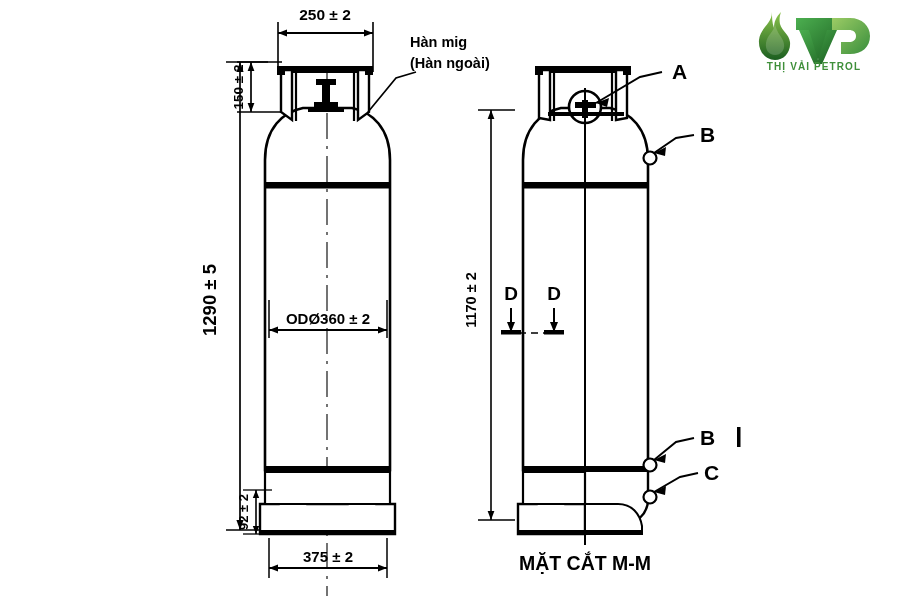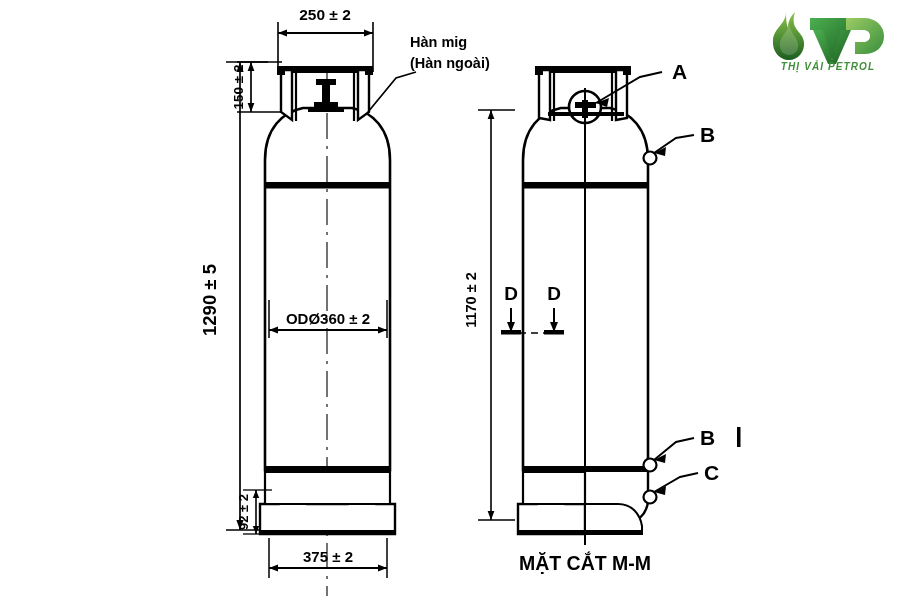--- a/index.html
+++ b/index.html
@@ -42,25 +42,24 @@
     font-weight: bold;
     fill: #000;
   }
   .calloutletter {
     font-family: "Liberation Sans", sans-serif;
     font-weight: bold;
     fill: #000;
   }
   .logo-wrap {
     position: absolute;
-    right: 6px;
+    right: 20px;
     top: 4px;
     width: 132px;
     height: 70px;
-    font-style: italic;
   }
   .logo-text {
     font-family: "Liberation Sans", sans-serif;
     font-weight: bold;
     letter-spacing: 1.1px;
     fill: #3f8f3a;
   }
 </style>
 </head>
 <body>

